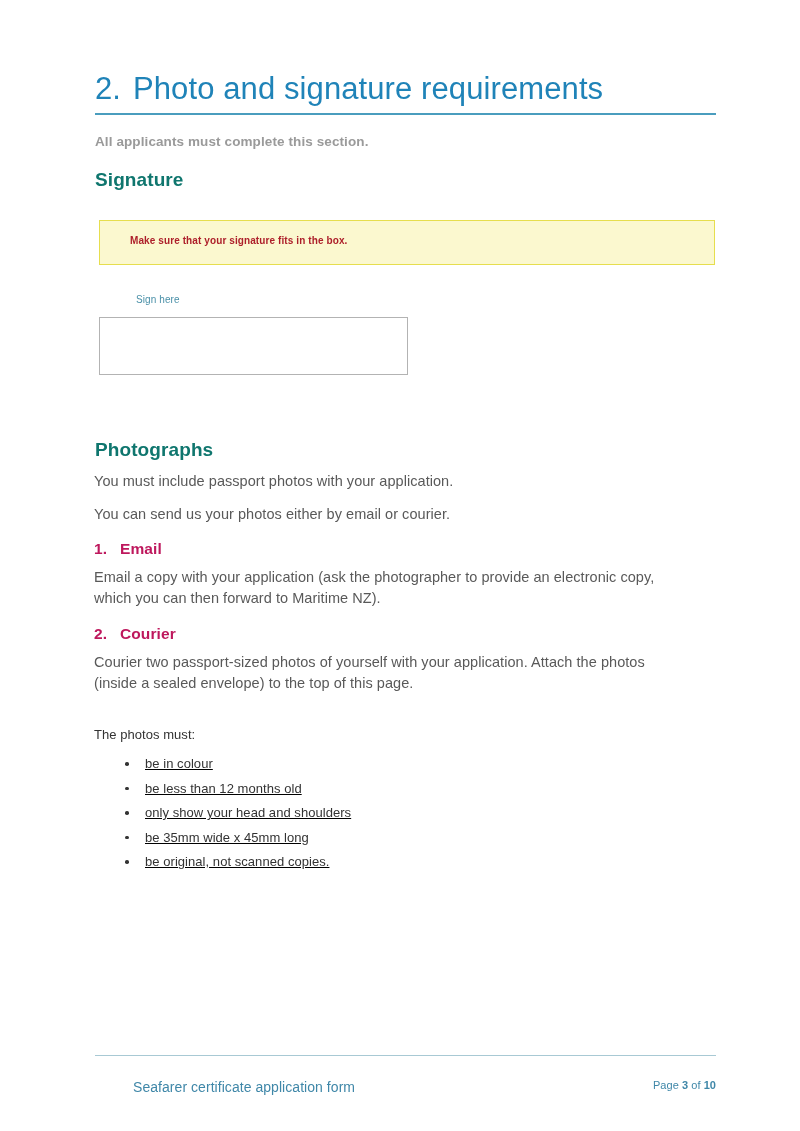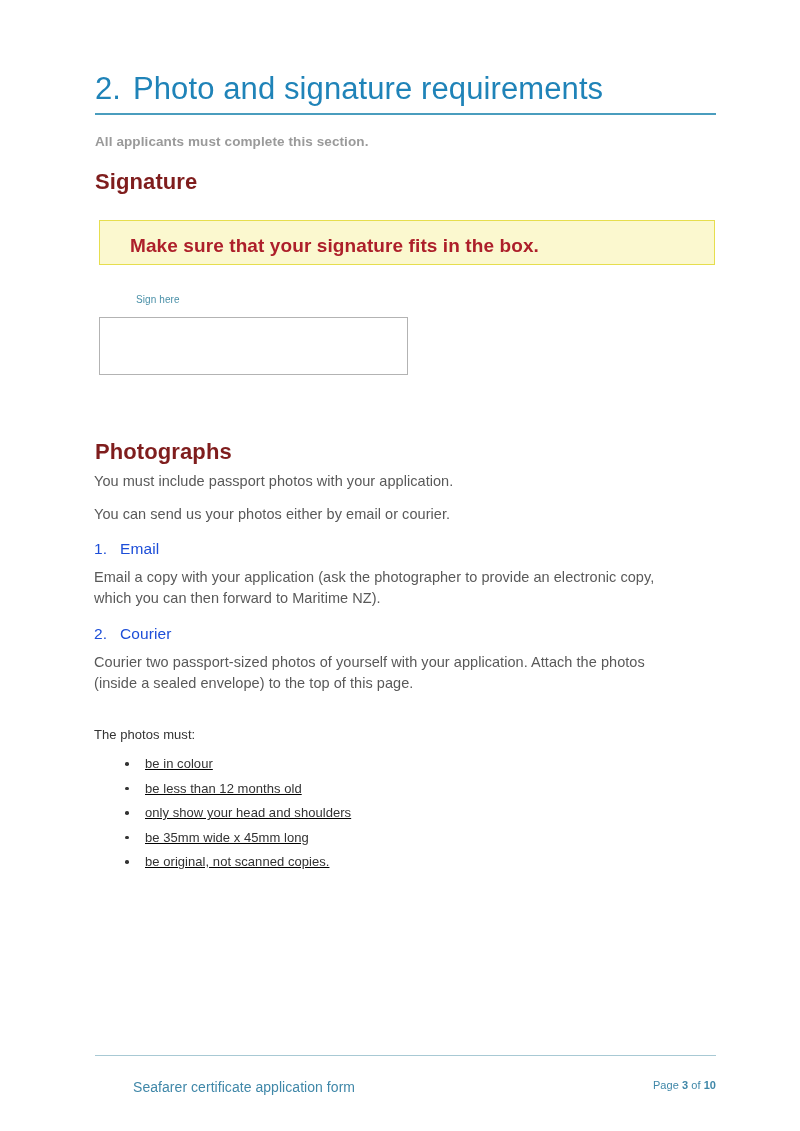--- a/index.html
+++ b/index.html
@@ -56,44 +56,44 @@
     font-size: 13.5px;
     font-weight: bold;
     color: #9a9a9a;
     letter-spacing: 0.1px;
   }
 
   
   .h-orange {
     position: absolute;
     left: 95px;
-    font-size: 22px;
-    font-weight: bold;
-    color: #7f1d1d;
+    font-size: 19px;
+    font-weight: bold;
+    color: #0f766e;
     letter-spacing: 0.1px;
   }
   #h-signature { top: 153px; }
   #h-photographs { top: 423px; }
 
   
   .callout {
     position: absolute;
     left: 99px;
     top: 204px;
     width: 616px;
     height: 45px;
     background: #fbf8cf;
     border: 1.5px solid #e6de4e;
     box-sizing: border-box;
   }
   .callout-text {
     position: absolute;
     left: 30px;
     top: 14px;
-    font-size: 19px;
+    font-size: 10px;
     font-weight: bold;
     color: #ad1f2a;
     letter-spacing: 0.1px;
   }
 
   
   .sign-label {
     position: absolute;
     left: 100px;
     top: 278px;
@@ -126,22 +126,22 @@
   #p-must { top: 455px; }
   #p-send { top: 488px; }
   #p-email-body { top: 551px; width: 600px; }
   #p-courier-body { top: 636px; width: 596px; }
 
   
   .h-num {
     position: absolute;
     left: 94px;
     font-size: 15.5px;
-    font-weight: normal;
-    color: #1d4ed8;
+    font-weight: bold;
+    color: #be185d;
     letter-spacing: 0.1px;
     white-space: nowrap;
   }
   .h-num .n {
     display: inline-block;
     min-width: 26px;
   }
   #h-email { top: 524px; }
   #h-courier { top: 609px; }
 

